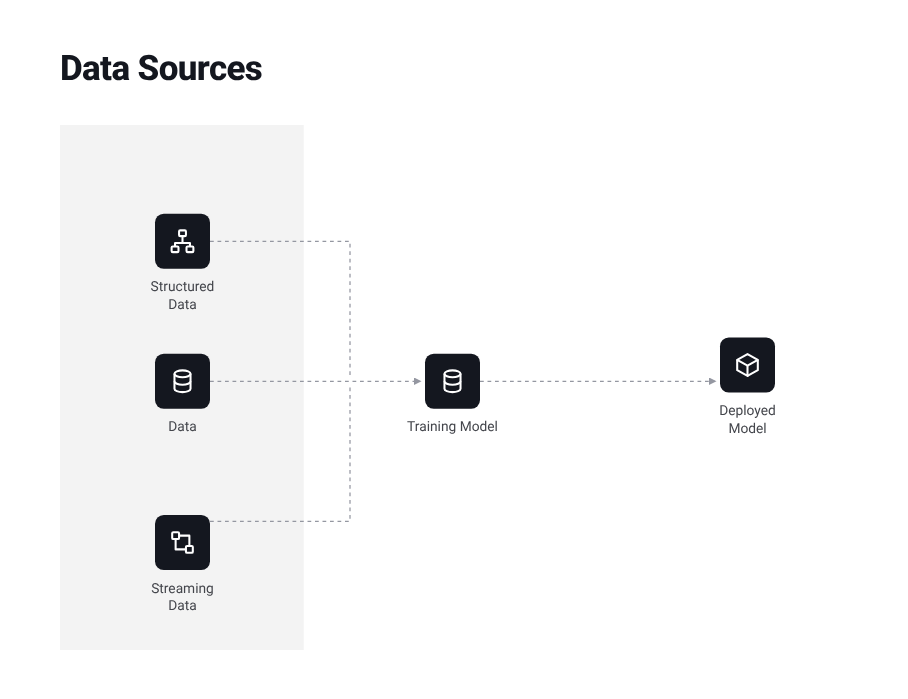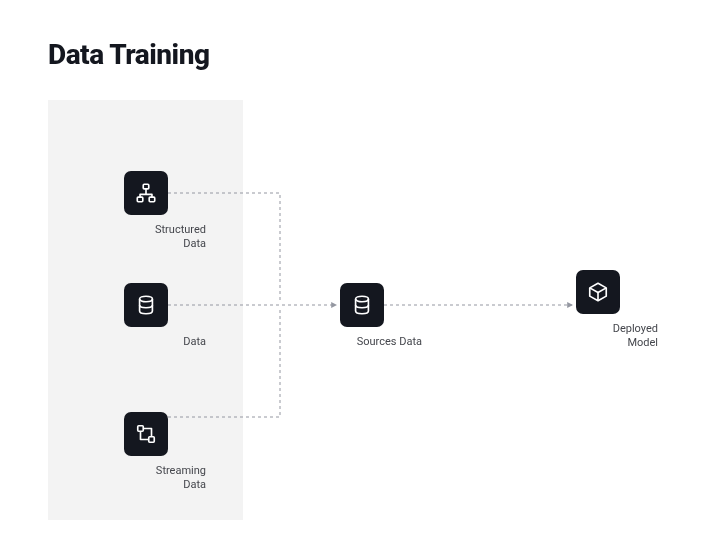--- a/index.html
+++ b/index.html
@@ -24,21 +24,21 @@
     position: absolute;
     left: 48px;
     top: 100px;
     width: 195px;
     height: 420px;
     background: #f3f3f3;
   }
   .node {
     position: absolute;
     width: 120px;
-    text-align: right;
+    text-align: center;
   }
   .node .box {
     width: 44px;
     height: 44px;
     margin: 0 auto;
     background: #14171f;
     border-radius: 7px;
     display: flex;
     align-items: center;
     justify-content: center;
@@ -55,21 +55,21 @@
     left: 0;
     top: 0;
     width: 726px;
     height: 559px;
     pointer-events: none;
   }
 </style>
 </head>
 <body>
 
-<div class="title">Data Training</div>
+<div class="title">Data Sources</div>
 
 <div class="panel"></div>
 
 <svg class="connectors" viewBox="0 0 726 559">
   <defs>
     <marker id="arrow" viewBox="0 0 10 10" refX="8" refY="5" markerWidth="6" markerHeight="6" orient="auto-start-reverse">
       <path d="M 0 0 L 10 5 L 0 10 z" fill="#9497a1"></path>
     </marker>
   </defs>
 
@@ -126,21 +126,21 @@
 <div class="node" style="left:302px; top:283px;">
   <div class="box">
     <svg width="22" height="22" viewBox="0 0 24 24">
       <g fill="none" stroke="#ffffff" stroke-width="1.8">
         <ellipse cx="12" cy="5.5" rx="7" ry="3"></ellipse>
         <path d="M5 5.5 V 18.5 a7 3 0 0 0 14 0 V 5.5"></path>
         <path d="M5 12 a7 3 0 0 0 14 0"></path>
       </g>
     </svg>
   </div>
-  <div class="label">Sources Data</div>
+  <div class="label">Training Model</div>
 </div>
 
 <div class="node" style="left:538px; top:270px;">
   <div class="box">
     <svg width="22" height="22" viewBox="0 0 24 24">
       <g fill="none" stroke="#ffffff" stroke-width="1.8" stroke-linejoin="round">
         <path d="M12 2.5 L21 7.5 L12 12.5 L3 7.5 Z"></path>
         <path d="M3 7.5 V 16.5 L12 21.5 V 12.5"></path>
         <path d="M21 7.5 V 16.5 L12 21.5"></path>
       </g>

